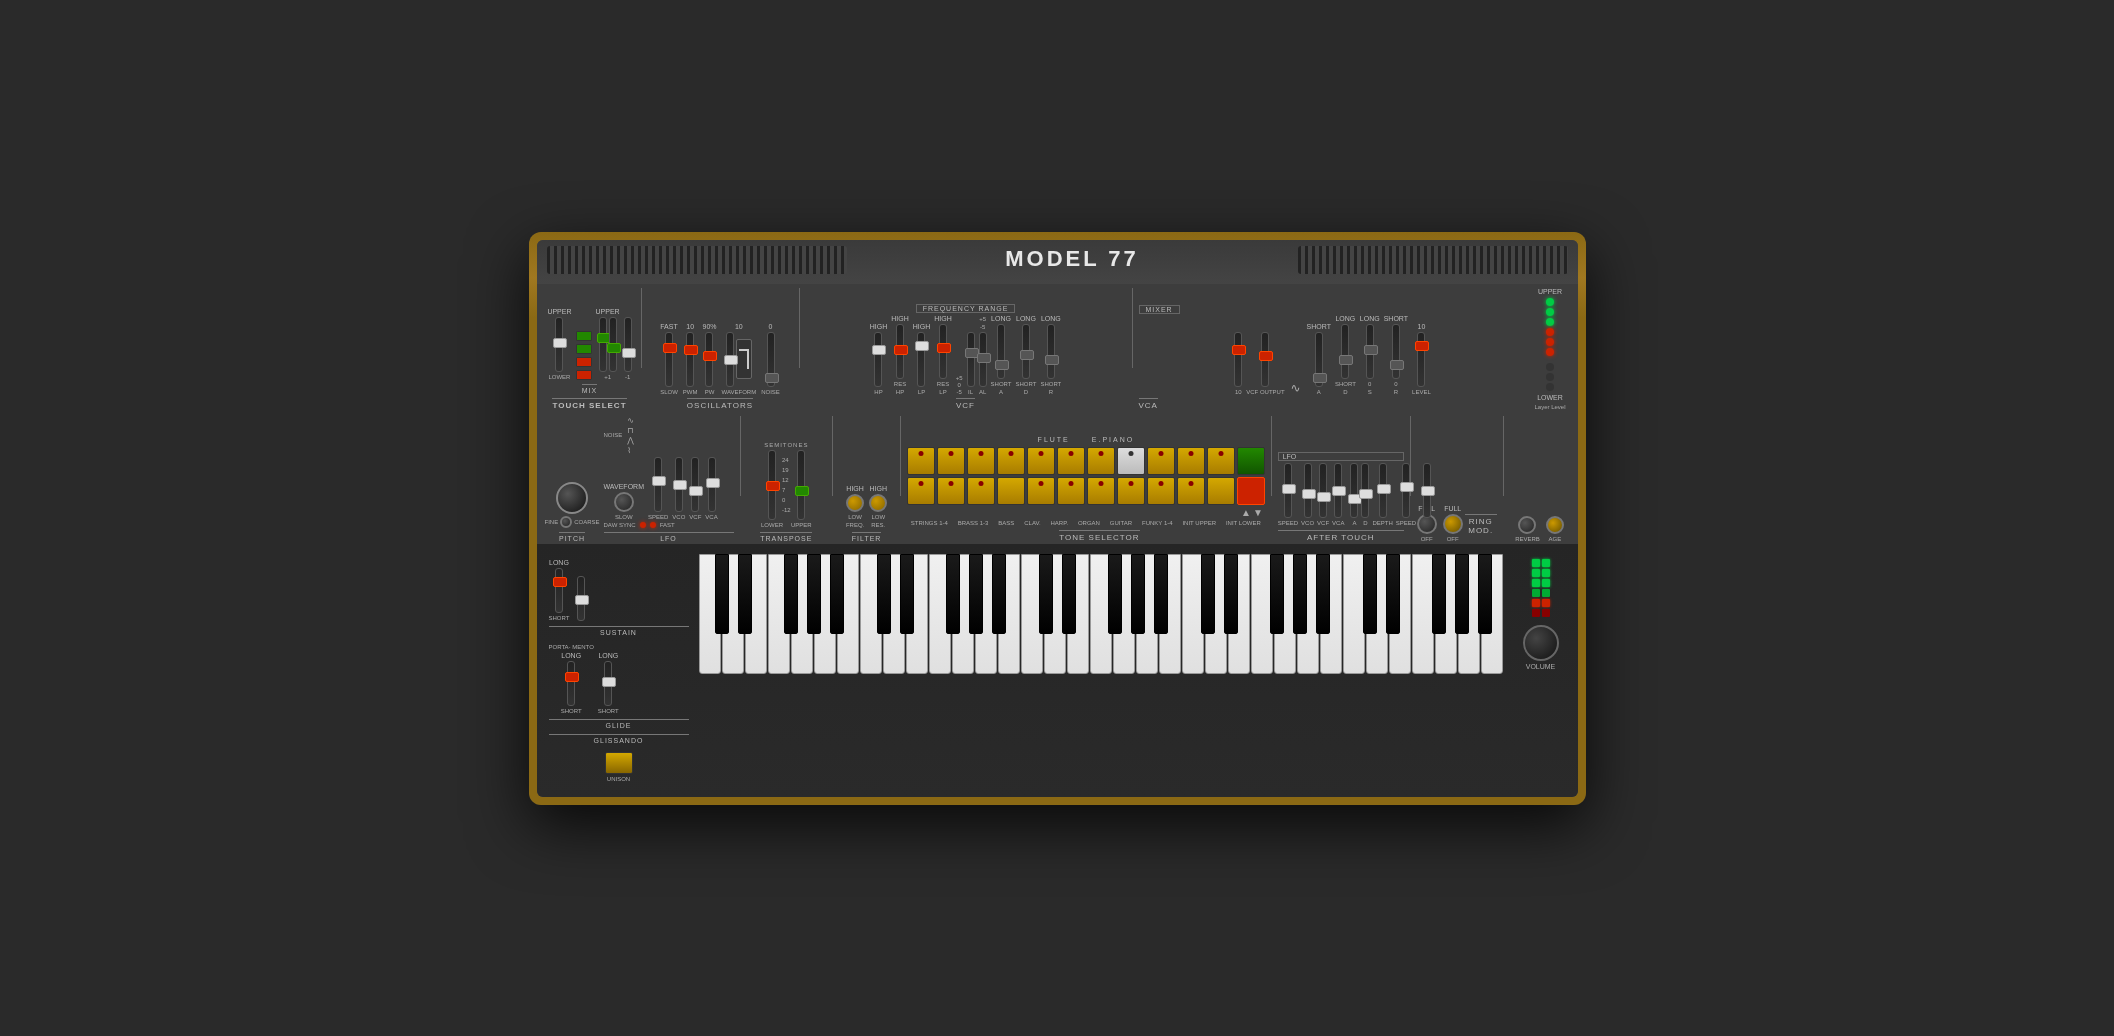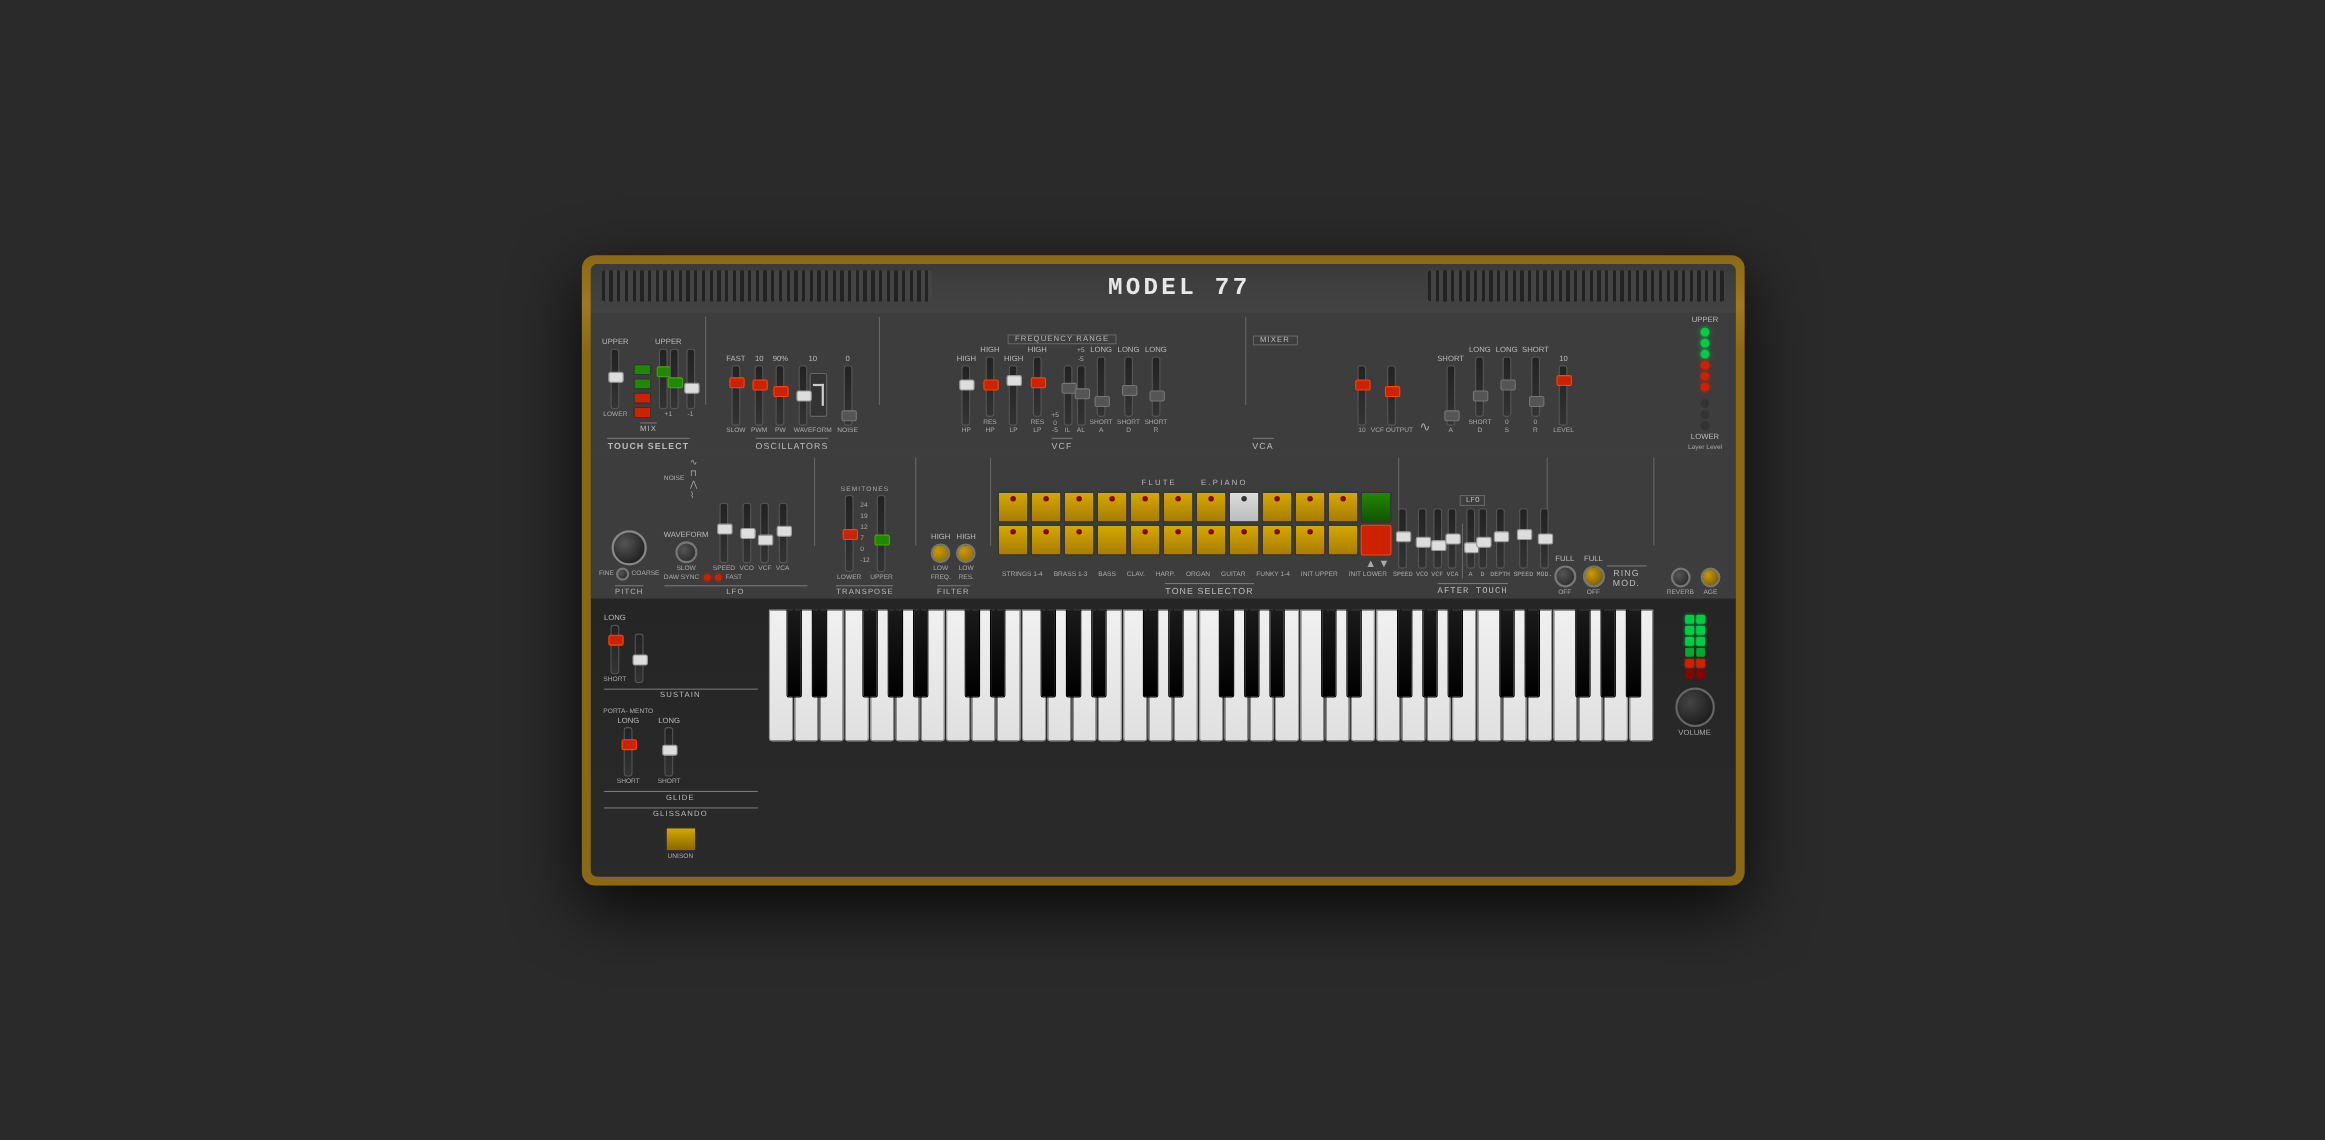--- a/index.html
+++ b/index.html
@@ -24,24 +24,23 @@
       overflow: hidden;
     }
     
     .top-panel {
       background: linear-gradient(180deg, #3a3a3a 0%, #444 100%);
       padding: 6px 10px 4px;
       position: relative;
     }
     .top-header {
       display: flex;
-      align-items: flex-end;
+      align-items: flex-start;
       justify-content: space-between;
       margin-bottom: 6px;
-      font-family: Liberation Mono, monospace;
     }
     .vent-left, .vent-right {
       background: repeating-linear-gradient(90deg, #222 0px, #222 3px, #444 3px, #444 7px);
       height: 28px;
       border-radius: 3px;
     }
     .vent-left { width: 300px; }
     .vent-right { width: 270px; }
     .model-title {
       color: #e8e8e8;
@@ -695,21 +694,21 @@
           <div>INIT
 UPPER</div>
           <div>INIT
 LOWER</div>
         </div>
         <div class="bracket-label" style="font-size:8px;margin-left:27px;">TONE SELECTOR</div>
       </div>
 
       <div class="separator-line" style="height:80px;"></div>
 
-      <div style="display:flex;flex-direction:column;align-items:center;gap:2px;min-width:90px;font-family:Liberation Mono, monospace;">
+      <div style="display:flex;flex-direction:column;gap:2px;min-width:90px;">
         <div style="border:1px solid #666;padding:0 4px;color:#bbb;font-size:7px;background:#3d3d3d;">LFO</div>
         <div style="display:flex;gap:3px;align-items:flex-end;">
           <div class="col">
             <div class="fader-track">
               <div class="fader-handle white" style="top:20px;"></div>
             </div>
             <div class="slider-label">SPEED</div>
           </div>
           <div class="col">
             <div class="fader-track">

